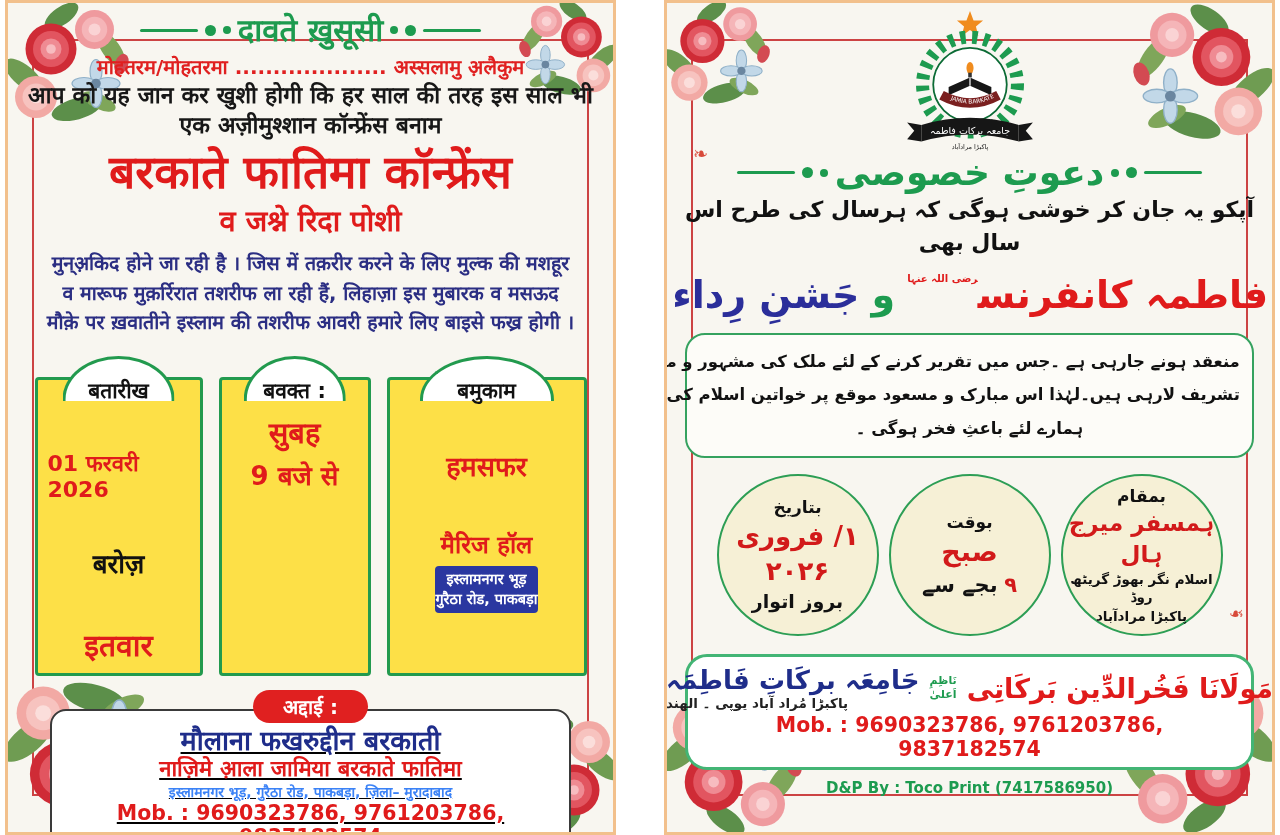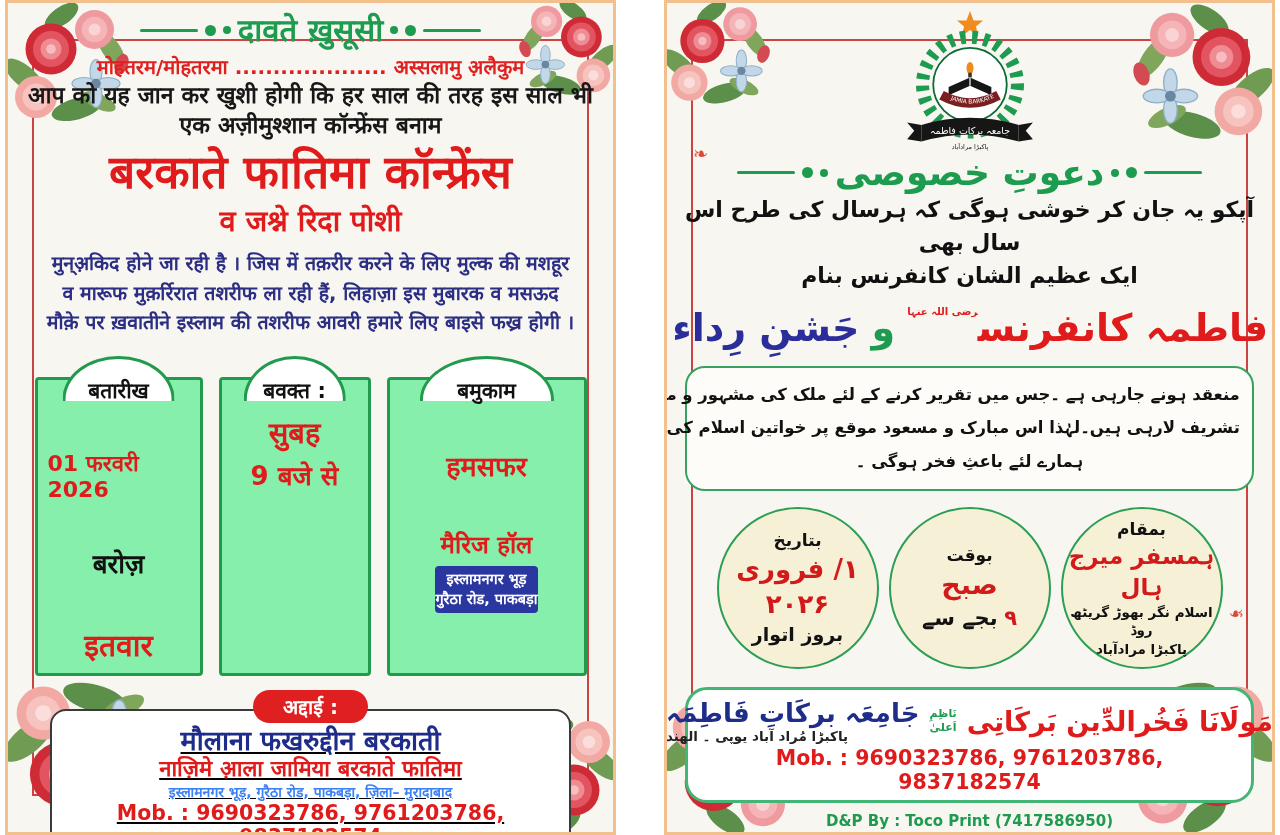--- a/index.html
+++ b/index.html
@@ -26,21 +26,21 @@
   .h-green.urdu { font-size: 36px; }
 
   .saluting { color: #e02020; font-weight: 700; font-size: 20px; margin-top: 6px; }
   .intro { color: #171717; font-weight: 800; font-size: 23px; line-height: 1.32; text-align: center; }
   .big-title { color: #e01b1b; font-weight: 800; font-size: 46px; line-height: 1.12; margin-top: 6px; text-align: center; white-space: nowrap; }
   .sub-title { color: #e01b1b; font-weight: 800; font-size: 29px; margin-top: 2px; }
   .desc { color: #2b2e83; font-weight: 800; font-size: 19.5px; line-height: 1.5; text-align: center; margin-top: 10px; width: 94%; }
 
   
   .boxes { display: flex; gap: 16px; margin-top: 40px; align-items: stretch; justify-content: center; }
-  .ibox { position: relative; border: 3.5px solid #229a4e; background: #86efac; border-radius: 4px; min-height: 148px;
+  .ibox { position: relative; border: 3.5px solid #229a4e; background: #fde047; border-radius: 4px; min-height: 148px;
           display: flex; flex-direction: column; align-items: center; justify-content: flex-start; padding: 2px 10px 8px; }
   .ibox::before { content: ""; position: absolute; top: -24px; left: 50%; transform: translateX(-50%);
           width: 66%; height: 42px; background: #fff; border: 3.5px solid #229a4e; border-bottom: none;
           border-radius: 52% 52% 0 0 / 100% 100% 0 0; z-index: 0; }
   .ibox > * { position: relative; z-index: 1; margin-top: 43px; }
   .ibox .lbl { color: #111; font-weight: 800; font-size: 21px; margin-top: -6px; }
   .ibox .red { color: #e01b1b; font-weight: 800; }
   .ibox .blk { color: #111; font-weight: 800; }
   .bluebox { background: #2a37a0; color: #fff; font-weight: 700; font-size: 14.5px; line-height: 1.35;
              border-radius: 4px; padding: 4px 0; margin-top: 6px; text-align: center; }
@@ -243,21 +243,20 @@
         <span class="rule"></span>
           <span class="dot"></span>
           <span class="dot sm"></span>
         <span class="h-green urdu">دعوتِ خصوصی</span>
         <span class="dot sm"></span>
           <span class="dot"></span>
           <span class="rule"></span>
       </div>
 
       <div class="u-intro rtl">آپکو یہ جان کر خوشی ہوگی کہ ہرسال کی طرح اس سال بھی</div>
-      <div class="u-intro rtl">ایک عظیم الشان کانفرنس بنام</div>
 
       <div class="u-title">
         <span class="t-red"><span>بَرَکَاتِ فاطمہ کانفرنس</span><span class="seal">رضی اللہ عنہا</span></span>
         <span class="t-waw">و</span>
         <span class="t-blue">جَشنِ رِداء پوشی</span>
       </div>
 
       <div class="u-parabox">
         <div>منعقد ہونے جارہی ہے ۔جس میں تقریر کرنے کے لئے ملک کی مشہور و معروف مقررات</div>
         <div>تشریف لارہی ہیں۔لہٰذا اس مبارک و مسعود موقع پر خواتین اسلام کی تشریف آوری</div>

